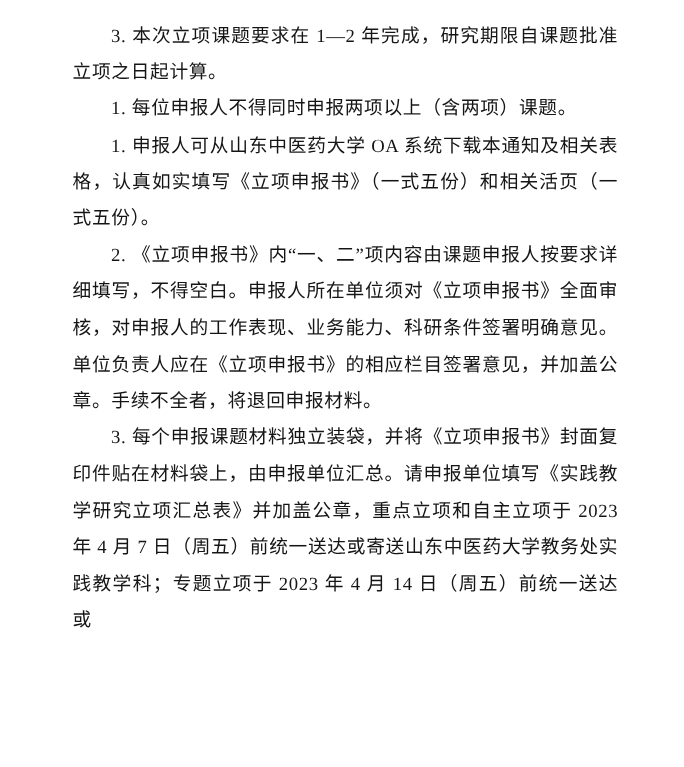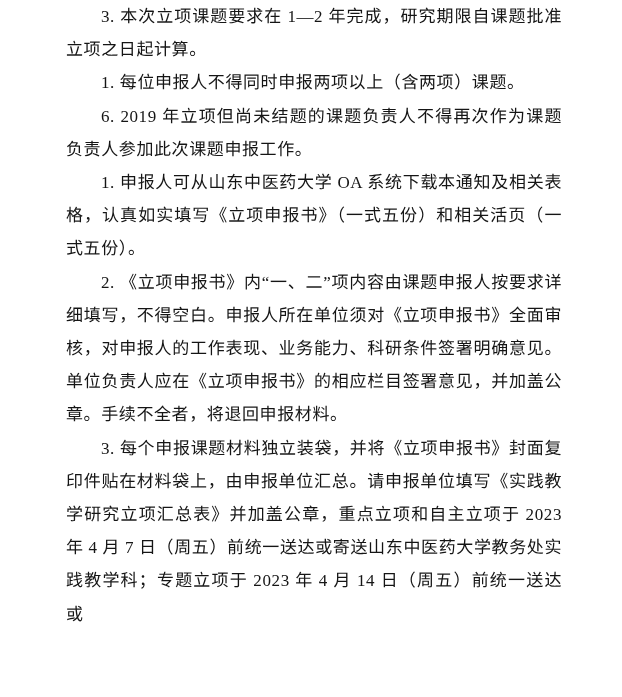--- a/index.html
+++ b/index.html
@@ -9,21 +9,21 @@
   body {
     width: 622px;
     height: 697px;
     background: #ffffff;
     overflow: hidden;
   }
   .page {
     box-sizing: border-box;
     width: 622px;
     height: 697px;
-    padding: 0 60px 0 66px;
+    padding: 16px 60px 0 66px;
     color: #151515;
     font-family: "Liberation Serif", "DejaVu Serif", serif;
     font-size: 17px;
     letter-spacing: 0.6px;
   }
   .para {
     margin: 0;
     line-height: 33.2px;
     text-align: justify;
     text-indent: 35px;
@@ -34,17 +34,16 @@
     font-family: "Liberation Sans", "DejaVu Sans", sans-serif;
     letter-spacing: 1px;
   }
 </style>
 </head>
 <body>
 
 <div class="page">
   <p class="para">3. 本次立项课题要求在 1—2 年完成，研究期限自课题批准立项之日起计算。</p>
   <p class="para">1. 每位申报人不得同时申报两项以上（含两项）课题。</p>
-  <p class="para">6. 2019 年立项但尚未结题的课题负责人不得再次作为课题负责人参加此次课题申报工作。</p>
   <p class="para">1. 申报人可从山东中医药大学 OA 系统下载本通知及相关表格，认真如实填写《立项申报书》（一式五份）和相关活页（一式五份）。</p>
   <p class="para">2. 《立项申报书》内“一、二”项内容由课题申报人按要求详细填写，不得空白。申报人所在单位须对《立项申报书》全面审核，对申报人的工作表现、业务能力、科研条件签署明确意见。单位负责人应在《立项申报书》的相应栏目签署意见，并加盖公章。手续不全者，将退回申报材料。</p>
   <p class="para">3. 每个申报课题材料独立装袋，并将《立项申报书》封面复印件贴在材料袋上，由申报单位汇总。请申报单位填写《实践教学研究立项汇总表》并加盖公章，重点立项和自主立项于 2023 年 4 月 7 日（周五）前统一送达或寄送山东中医药大学教务处实践教学科；专题立项于 2023 年 4 月 14 日（周五）前统一送达或</p>
 </div>
 
 </body></html>

